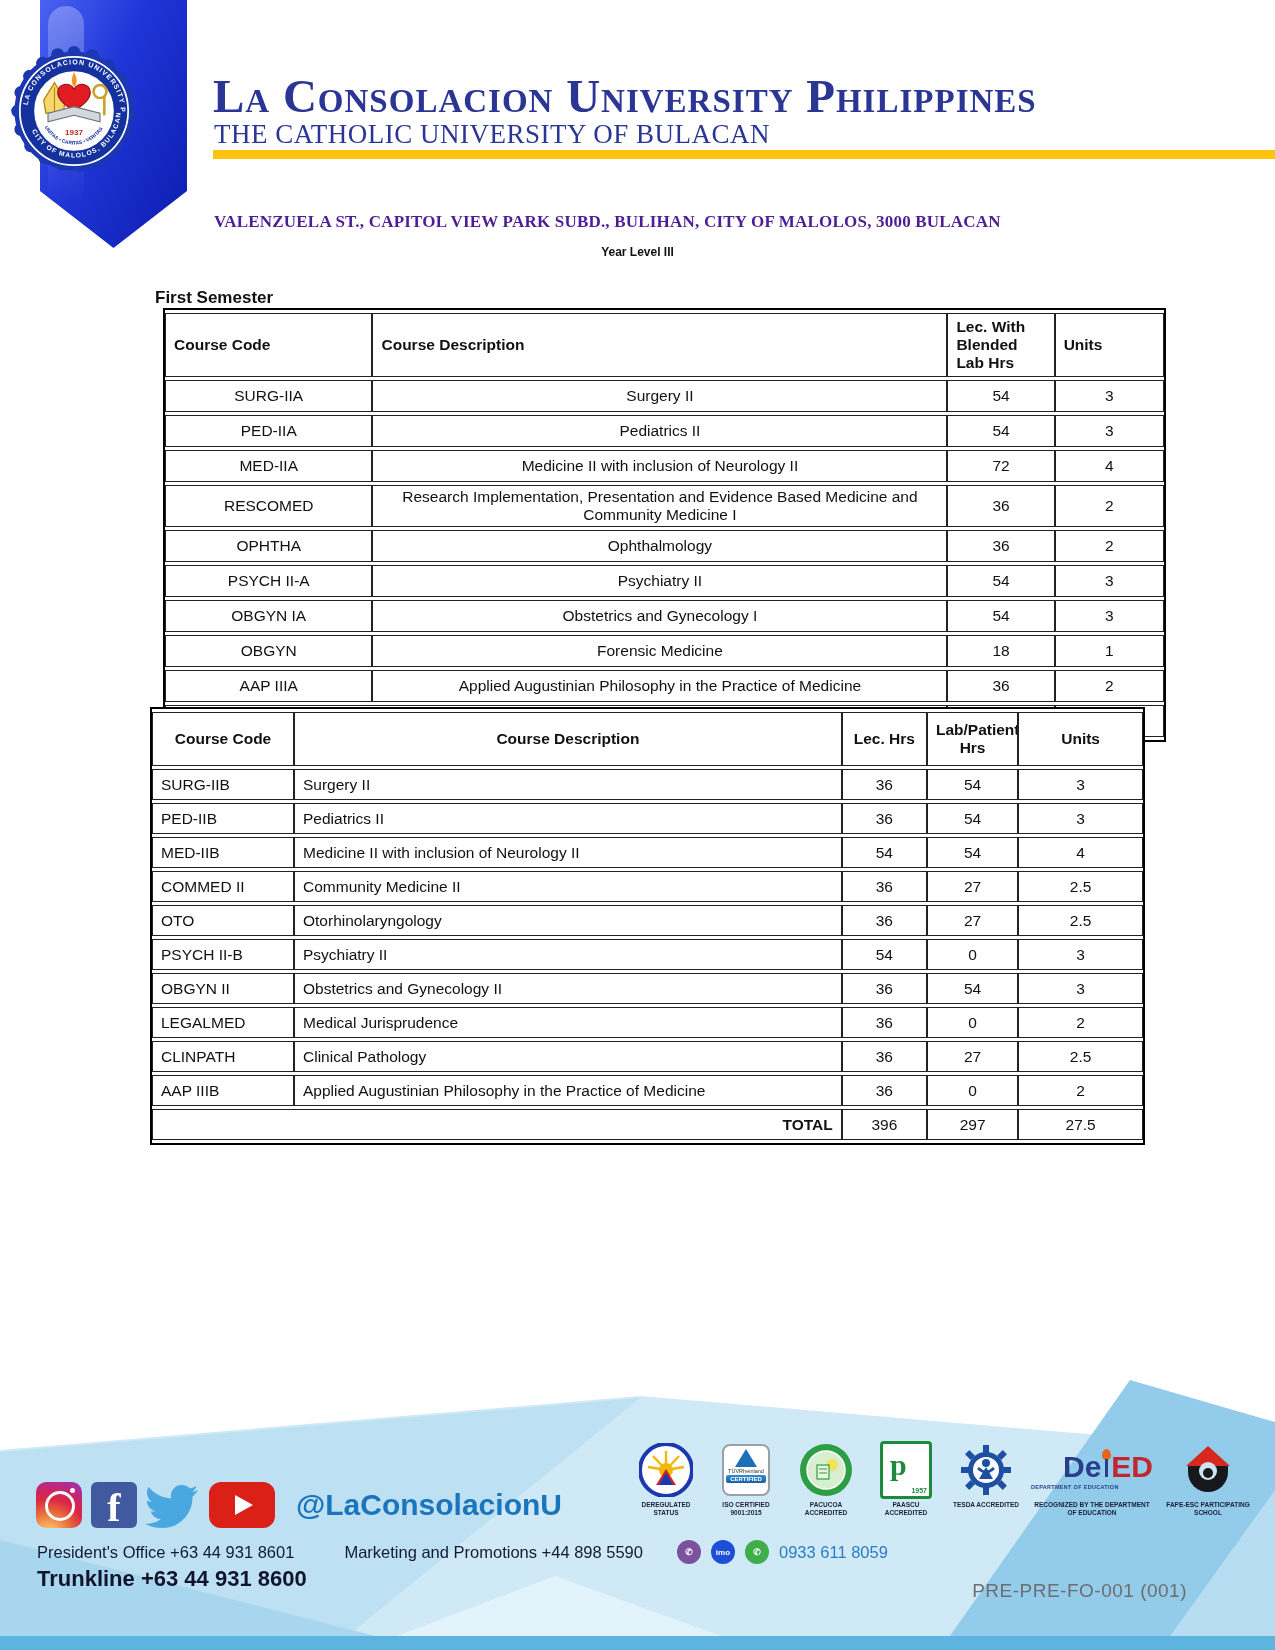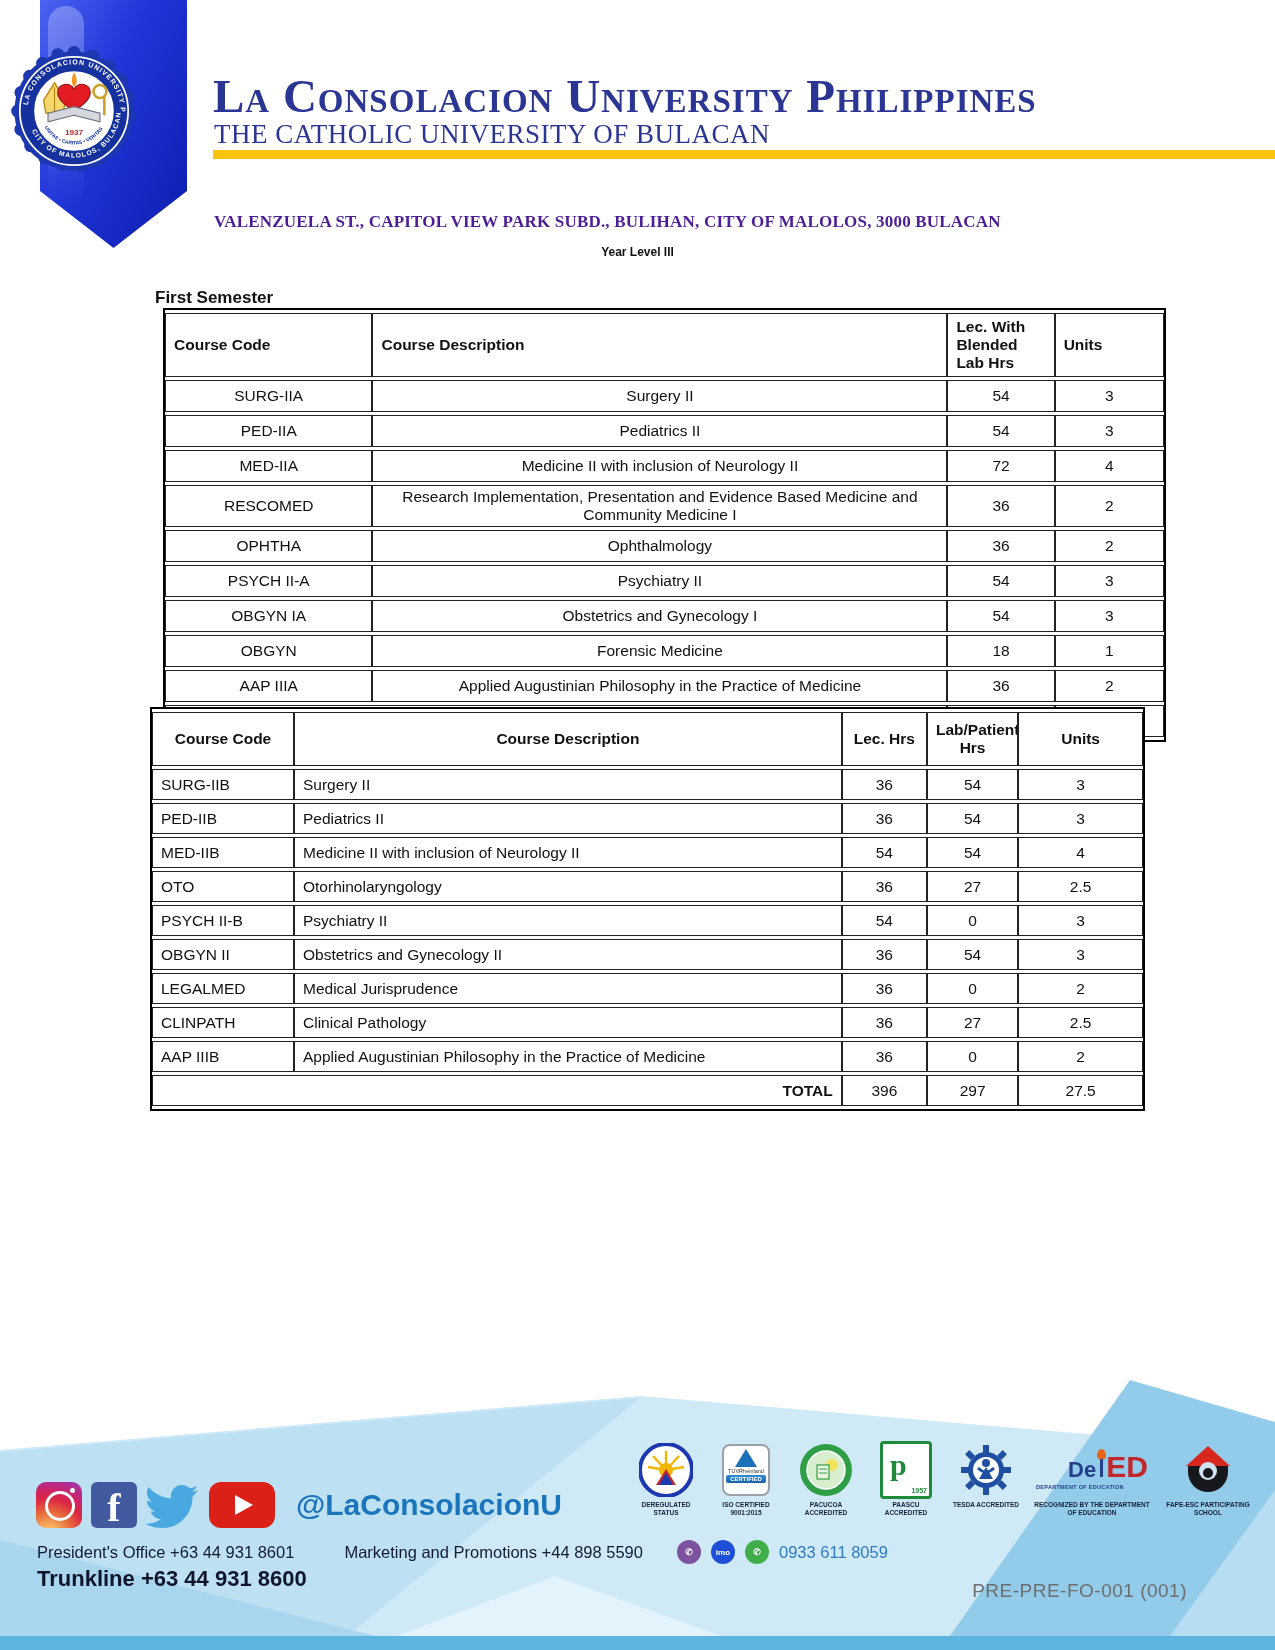--- a/index.html
+++ b/index.html
@@ -81,21 +81,21 @@
   .tuv-tri{width:0;height:0;border-left:11px solid transparent;border-right:11px solid transparent;
      border-bottom:18px solid #1d6fb8;}
   .tuv-name{font-size:5.5px;color:#333;margin-top:1px;}
   .tuv-cert{margin-top:1px;background:linear-gradient(180deg,#2f8fd4,#1b5fa8);color:#fff;font-size:6px;
      font-weight:bold;padding:1px 4px;border-radius:2px;}
   .paascu-box{width:46px;height:52px;border:3px solid #1e8a3c;border-radius:4px;background:#fff;position:relative;}
   .paascu-p{position:absolute;left:7px;top:4px;font-size:30px;font-weight:bold;color:#1e8a3c;
      font-family:"Liberation Serif",serif;}
   .paascu-yr{position:absolute;right:2px;bottom:2px;font-size:7px;color:#1e8a3c;font-weight:bold;}
   .deped-line{display:flex;align-items:baseline;}
-  .deped-dep{font-size:22px;font-weight:bold;color:#27408b;margin-left:32px;}
+  .deped-dep{font-size:30px;font-weight:bold;color:#27408b;margin-left:32px;}
   .deped-ed{font-size:30px;font-weight:bold;color:#c1272d;}
   .deped-torch{width:8px;height:26px;position:relative;margin:0 1px;}
   .deped-torch .stem{position:absolute;left:3px;top:8px;width:3px;height:18px;background:#27408b;}
   .deped-torch .fl{position:absolute;left:0px;top:-2px;width:9px;height:11px;background:#e8641b;
      border-radius:50% 50% 50% 50%/60% 60% 40% 40%;}
   .deped-sub{font-size:5.5px;color:#27408b;font-weight:bold;letter-spacing:.3px;}
   .fape{position:relative;width:52px;height:52px;}
   .fape .roof{position:absolute;left:4px;top:2px;width:0;height:0;
      border-left:22px solid transparent;border-right:22px solid transparent;border-bottom:20px solid #d8281e;
      }
@@ -283,20 +283,27 @@
       <td>3</td>
     </tr>
     <tr>
       <td class="lft">MED-IIB</td>
       <td class="lft">Medicine II with inclusion of Neurology II</td>
       <td>54</td>
       <td>54</td>
       <td>4</td>
     </tr>
     <tr>
+      <td class="lft">COMMED II</td>
+      <td class="lft">Community Medicine II</td>
+      <td>36</td>
+      <td>27</td>
+      <td>2.5</td>
+    </tr>
+    <tr>
       <td class="lft">OTO</td>
       <td class="lft">Otorhinolaryngology</td>
       <td>36</td>
       <td>27</td>
       <td>2.5</td>
     </tr>
     <tr>
       <td class="lft">PSYCH II-B</td>
       <td class="lft">Psychiatry II</td>
       <td>54</td>

